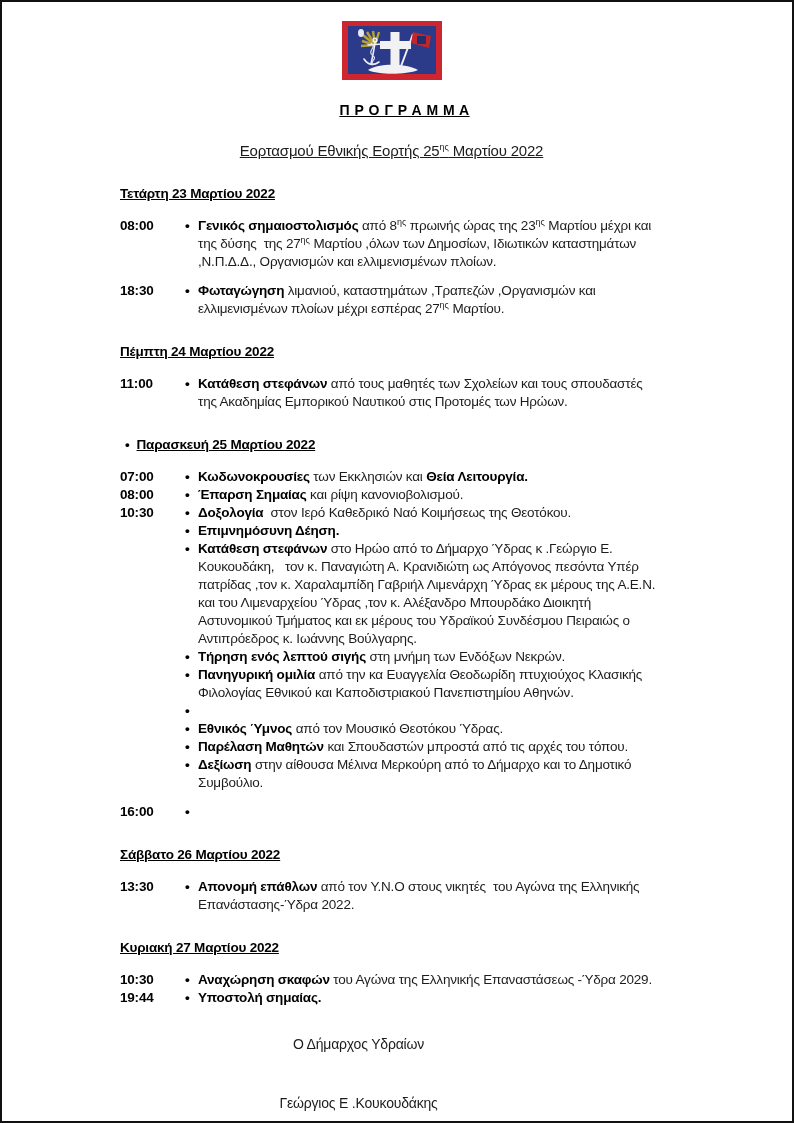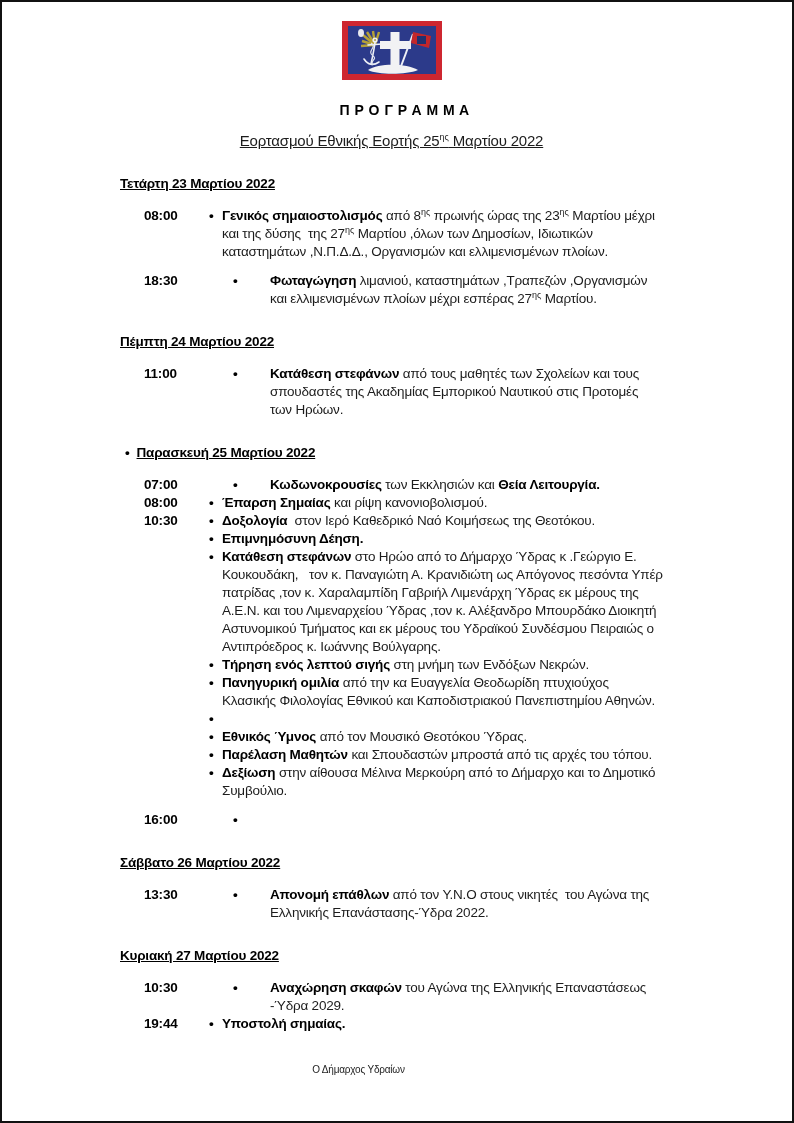--- a/index.html
+++ b/index.html
@@ -19,49 +19,49 @@
   }
   .flag-wrap{width:100px;margin:0 auto;}
   .prog-title{
     text-align:center;
     font-weight:bold;
     font-size:14px;
     letter-spacing:0.5px;
     margin-top:16px;
     color:#000;
   }
-  .prog-title .u{margin-left:26px;}
+  .prog-title .u{text-decoration:underline;margin-left:26px;}
   .subtitle{
     text-align:center;
     font-size:15px;
-    margin-top:13px;
+    margin-top:23px;
   }
   .subtitle .inner{text-decoration:underline;}
   .section{margin:0;}
   .section-header{
     margin-top:25px;
     margin-bottom:14px;
     font-weight:bold;
     color:#000;
   }
   .section-header .section-title{text-decoration:underline;}
   .section-header .sec-bullet{margin-left:5px;margin-right:7px;text-decoration:none;}
   .event{display:flex;align-items:flex-start;}
-  .event.gap{margin-top:11px;gap:24px;}
-  .event .time{width:65px;flex:none;font-weight:bold;color:#000;margin-left:24px;}
+  .event.gap{margin-top:11px;}
+  .event .time{width:65px;flex:none;font-weight:bold;color:#000;}
   .event .bullet{width:13px;flex:none;font-weight:bold;color:#000;}
   .event .text{flex:1;max-width:472px;}
   .run{white-space:pre-wrap;}
   .run.b{font-weight:bold;color:#000;}
   sup.run{font-size:9px;line-height:0;vertical-align:super;letter-spacing:0;}
   .footer{
     text-align:center;
     position:relative;
     left:-33px;
-    font-size:10px;
+    font-size:14px;
   }
   .footer .f1{margin-top:28px;}
   .footer .f2{margin-top:41px;}
 </style>
 </head>
 <body>
 
 <div class="page">
 
   <div class="flag-wrap">

